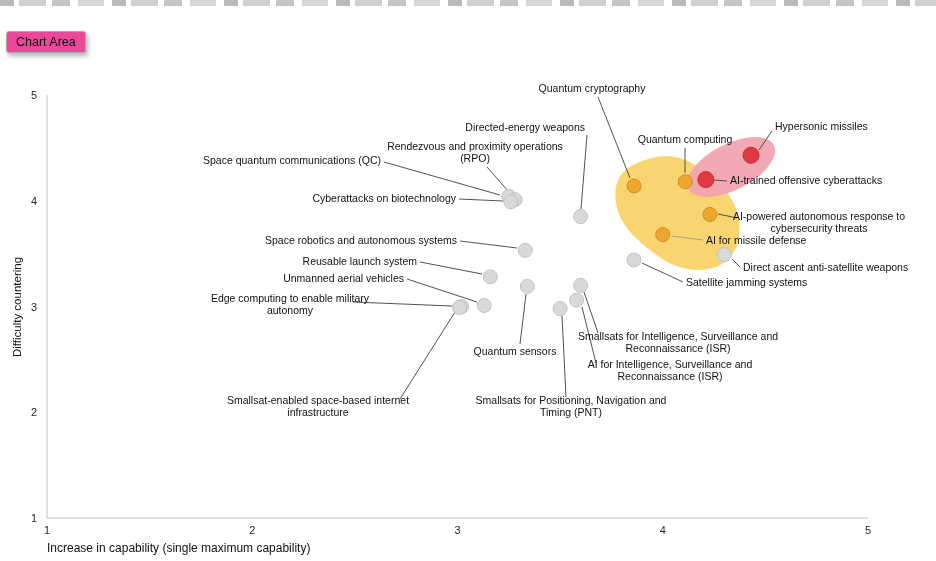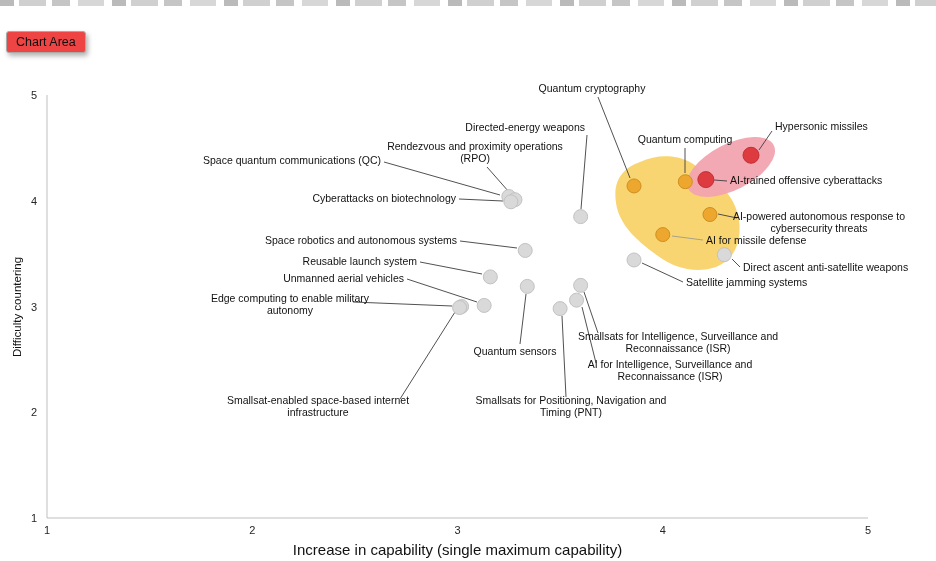--- a/index.html
+++ b/index.html
@@ -13,32 +13,32 @@
     position:absolute;top:0;left:0;width:936px;height:6px;
     background-image:
       repeating-linear-gradient(90deg,
         rgba(130,130,130,.55) 0 14px, transparent 14px 19px,
         rgba(150,150,150,.45) 19px 46px, transparent 46px 52px,
         rgba(140,140,140,.5) 52px 70px, transparent 70px 78px,
         rgba(155,155,155,.4) 78px 104px, transparent 104px 112px);
   }
   .chart-area-btn{
     position:absolute;top:31px;left:6px;
-    background:#ef4444;border:1px solid #a9a9a9;border-radius:3px;
+    background:#ec4899;border:1px solid #a9a9a9;border-radius:3px;
     padding:3px 9px;font-size:12.5px;color:#111;
     box-shadow:2px 3px 5px rgba(0,0,0,.3);
     white-space:nowrap;
   }
   .chart-wrap{position:absolute;top:0;left:0;width:936px;height:561px;}
   svg text{font-family:"Liberation Sans", sans-serif;}
   .tick{font-size:11px;fill:#262626;}
   .pt-label{font-size:10.5px;fill:#111111;}
   .x-title{
     position:absolute;left:47px;width:821px;top:541px;
-    text-align:center;font-size:15px;color:#111;
+    text-align:left;font-size:12px;color:#111;
   }
   .y-title{
     position:absolute;left:17px;top:307px;
     transform:translate(-50%,-50%) rotate(-90deg);
     white-space:nowrap;font-size:11.5px;color:#111;
   }
 </style>
 </head>
 <body>
 

